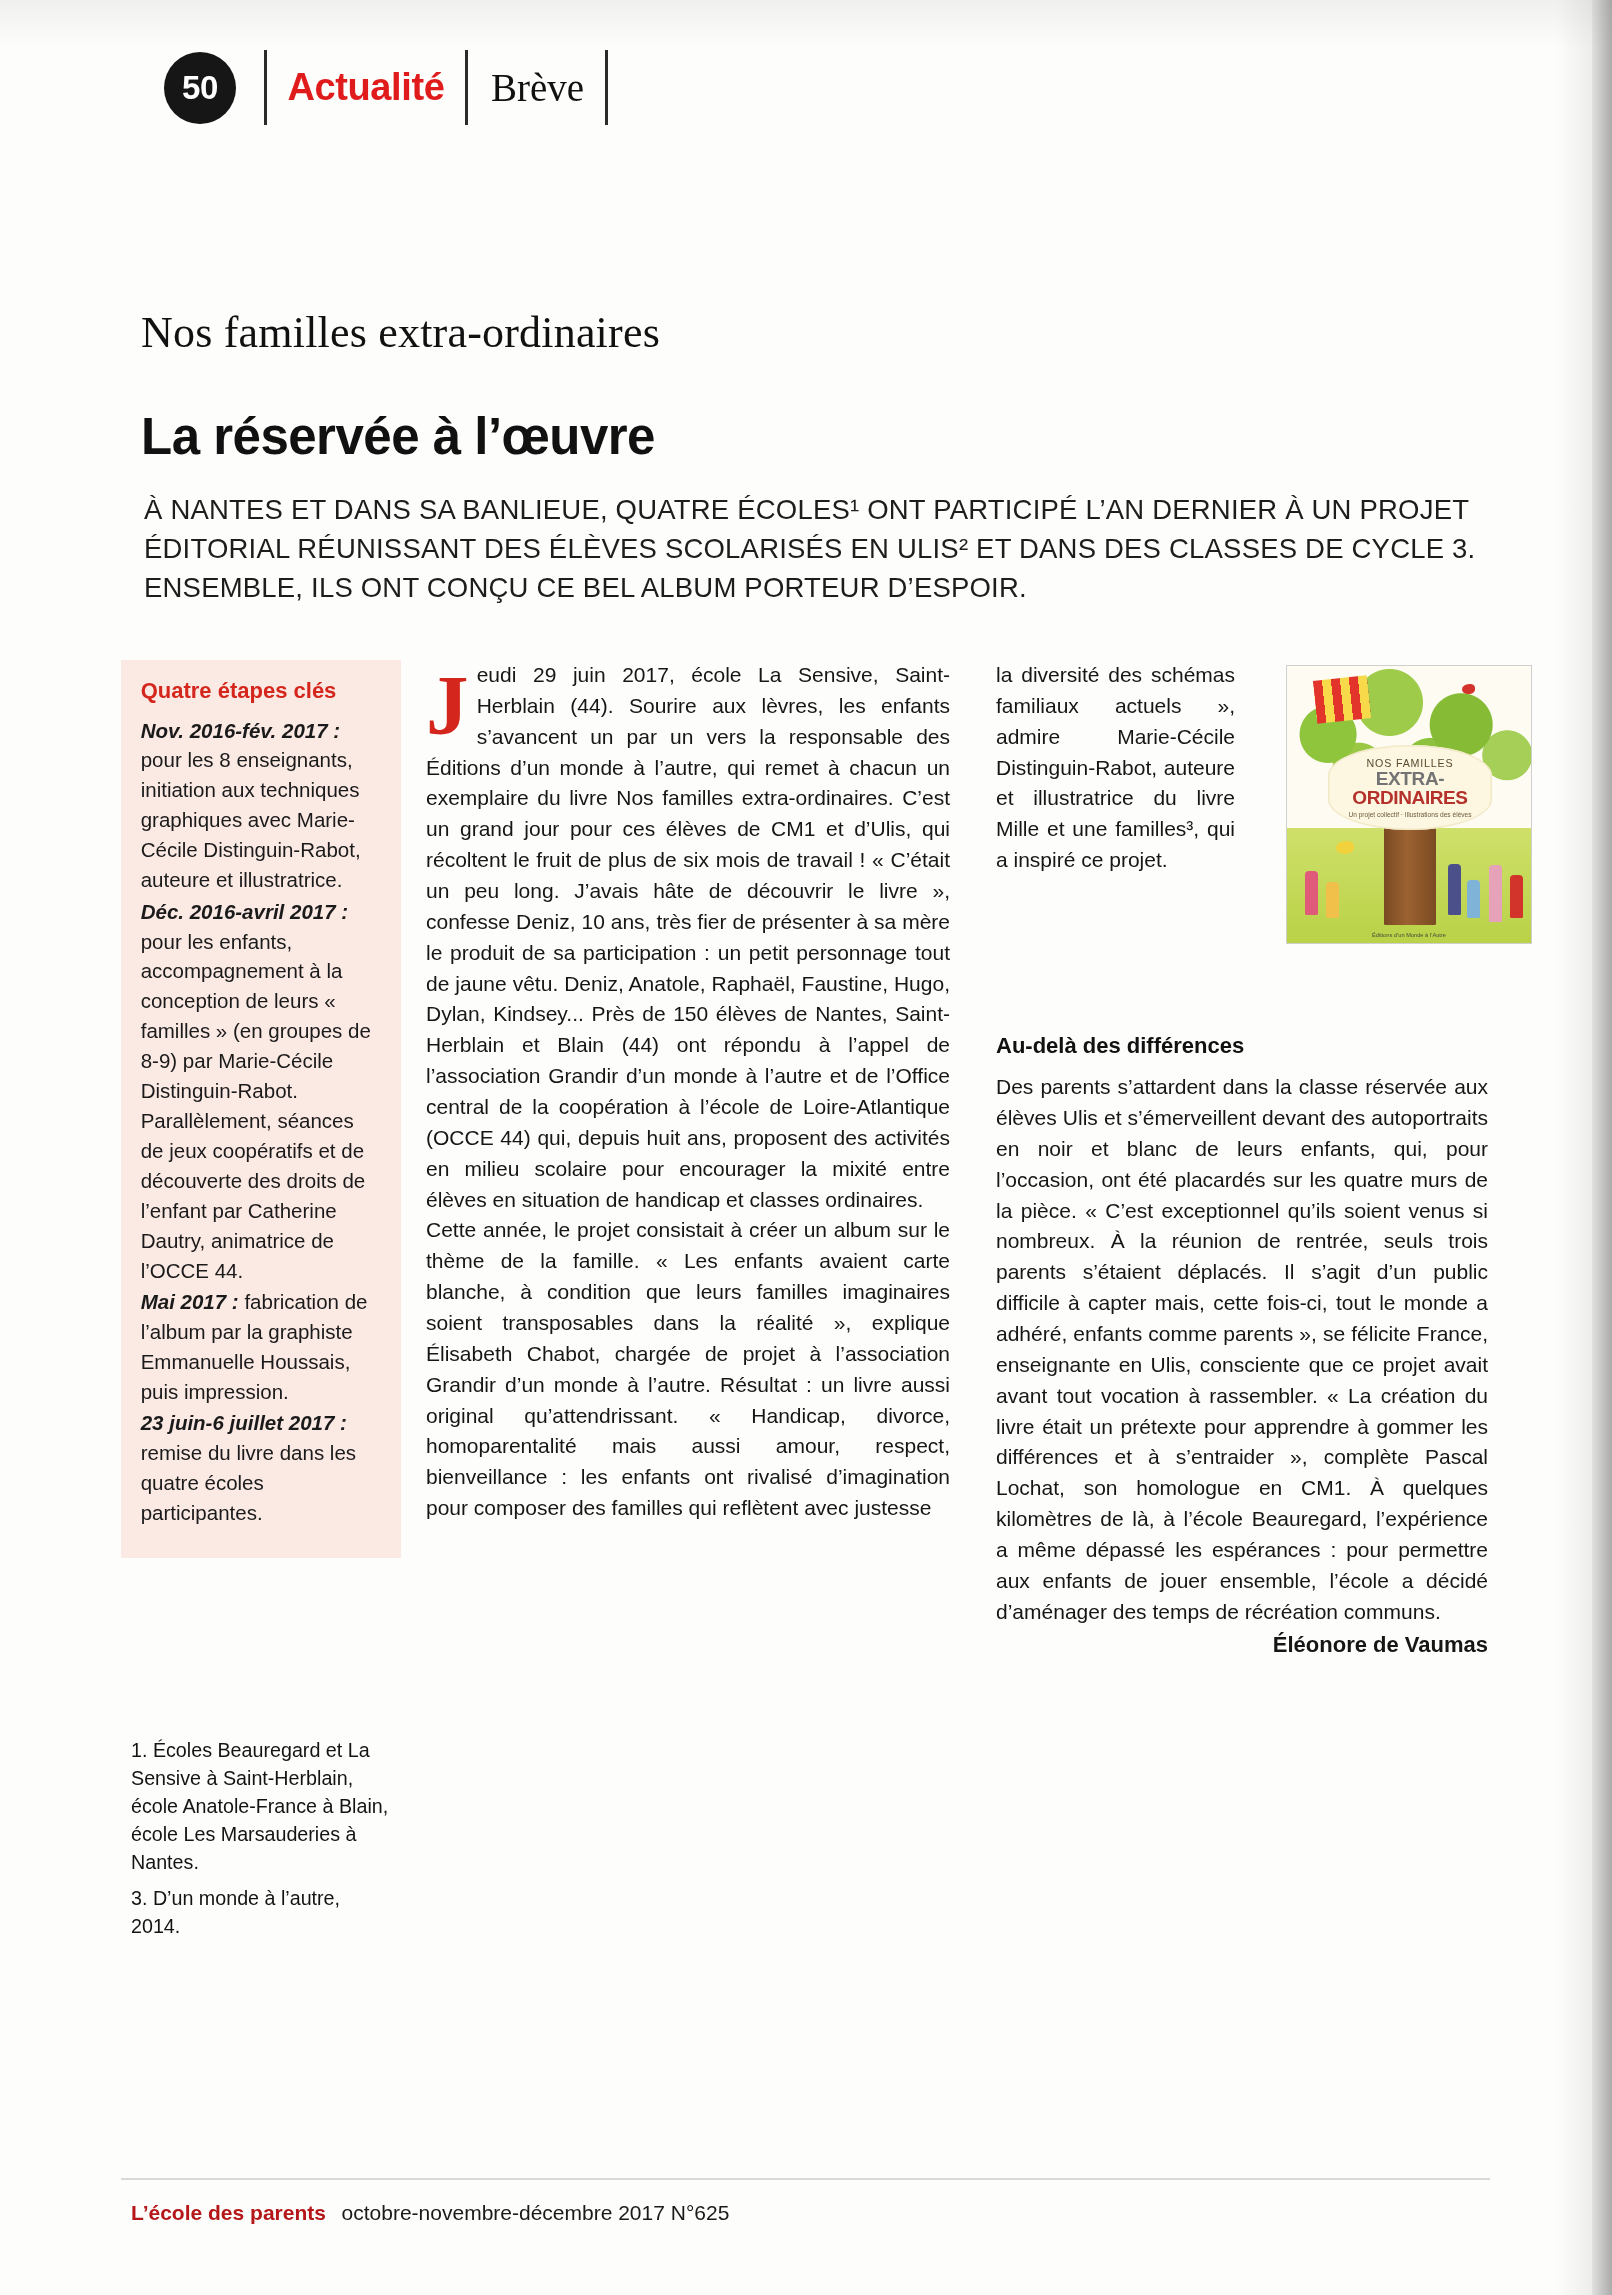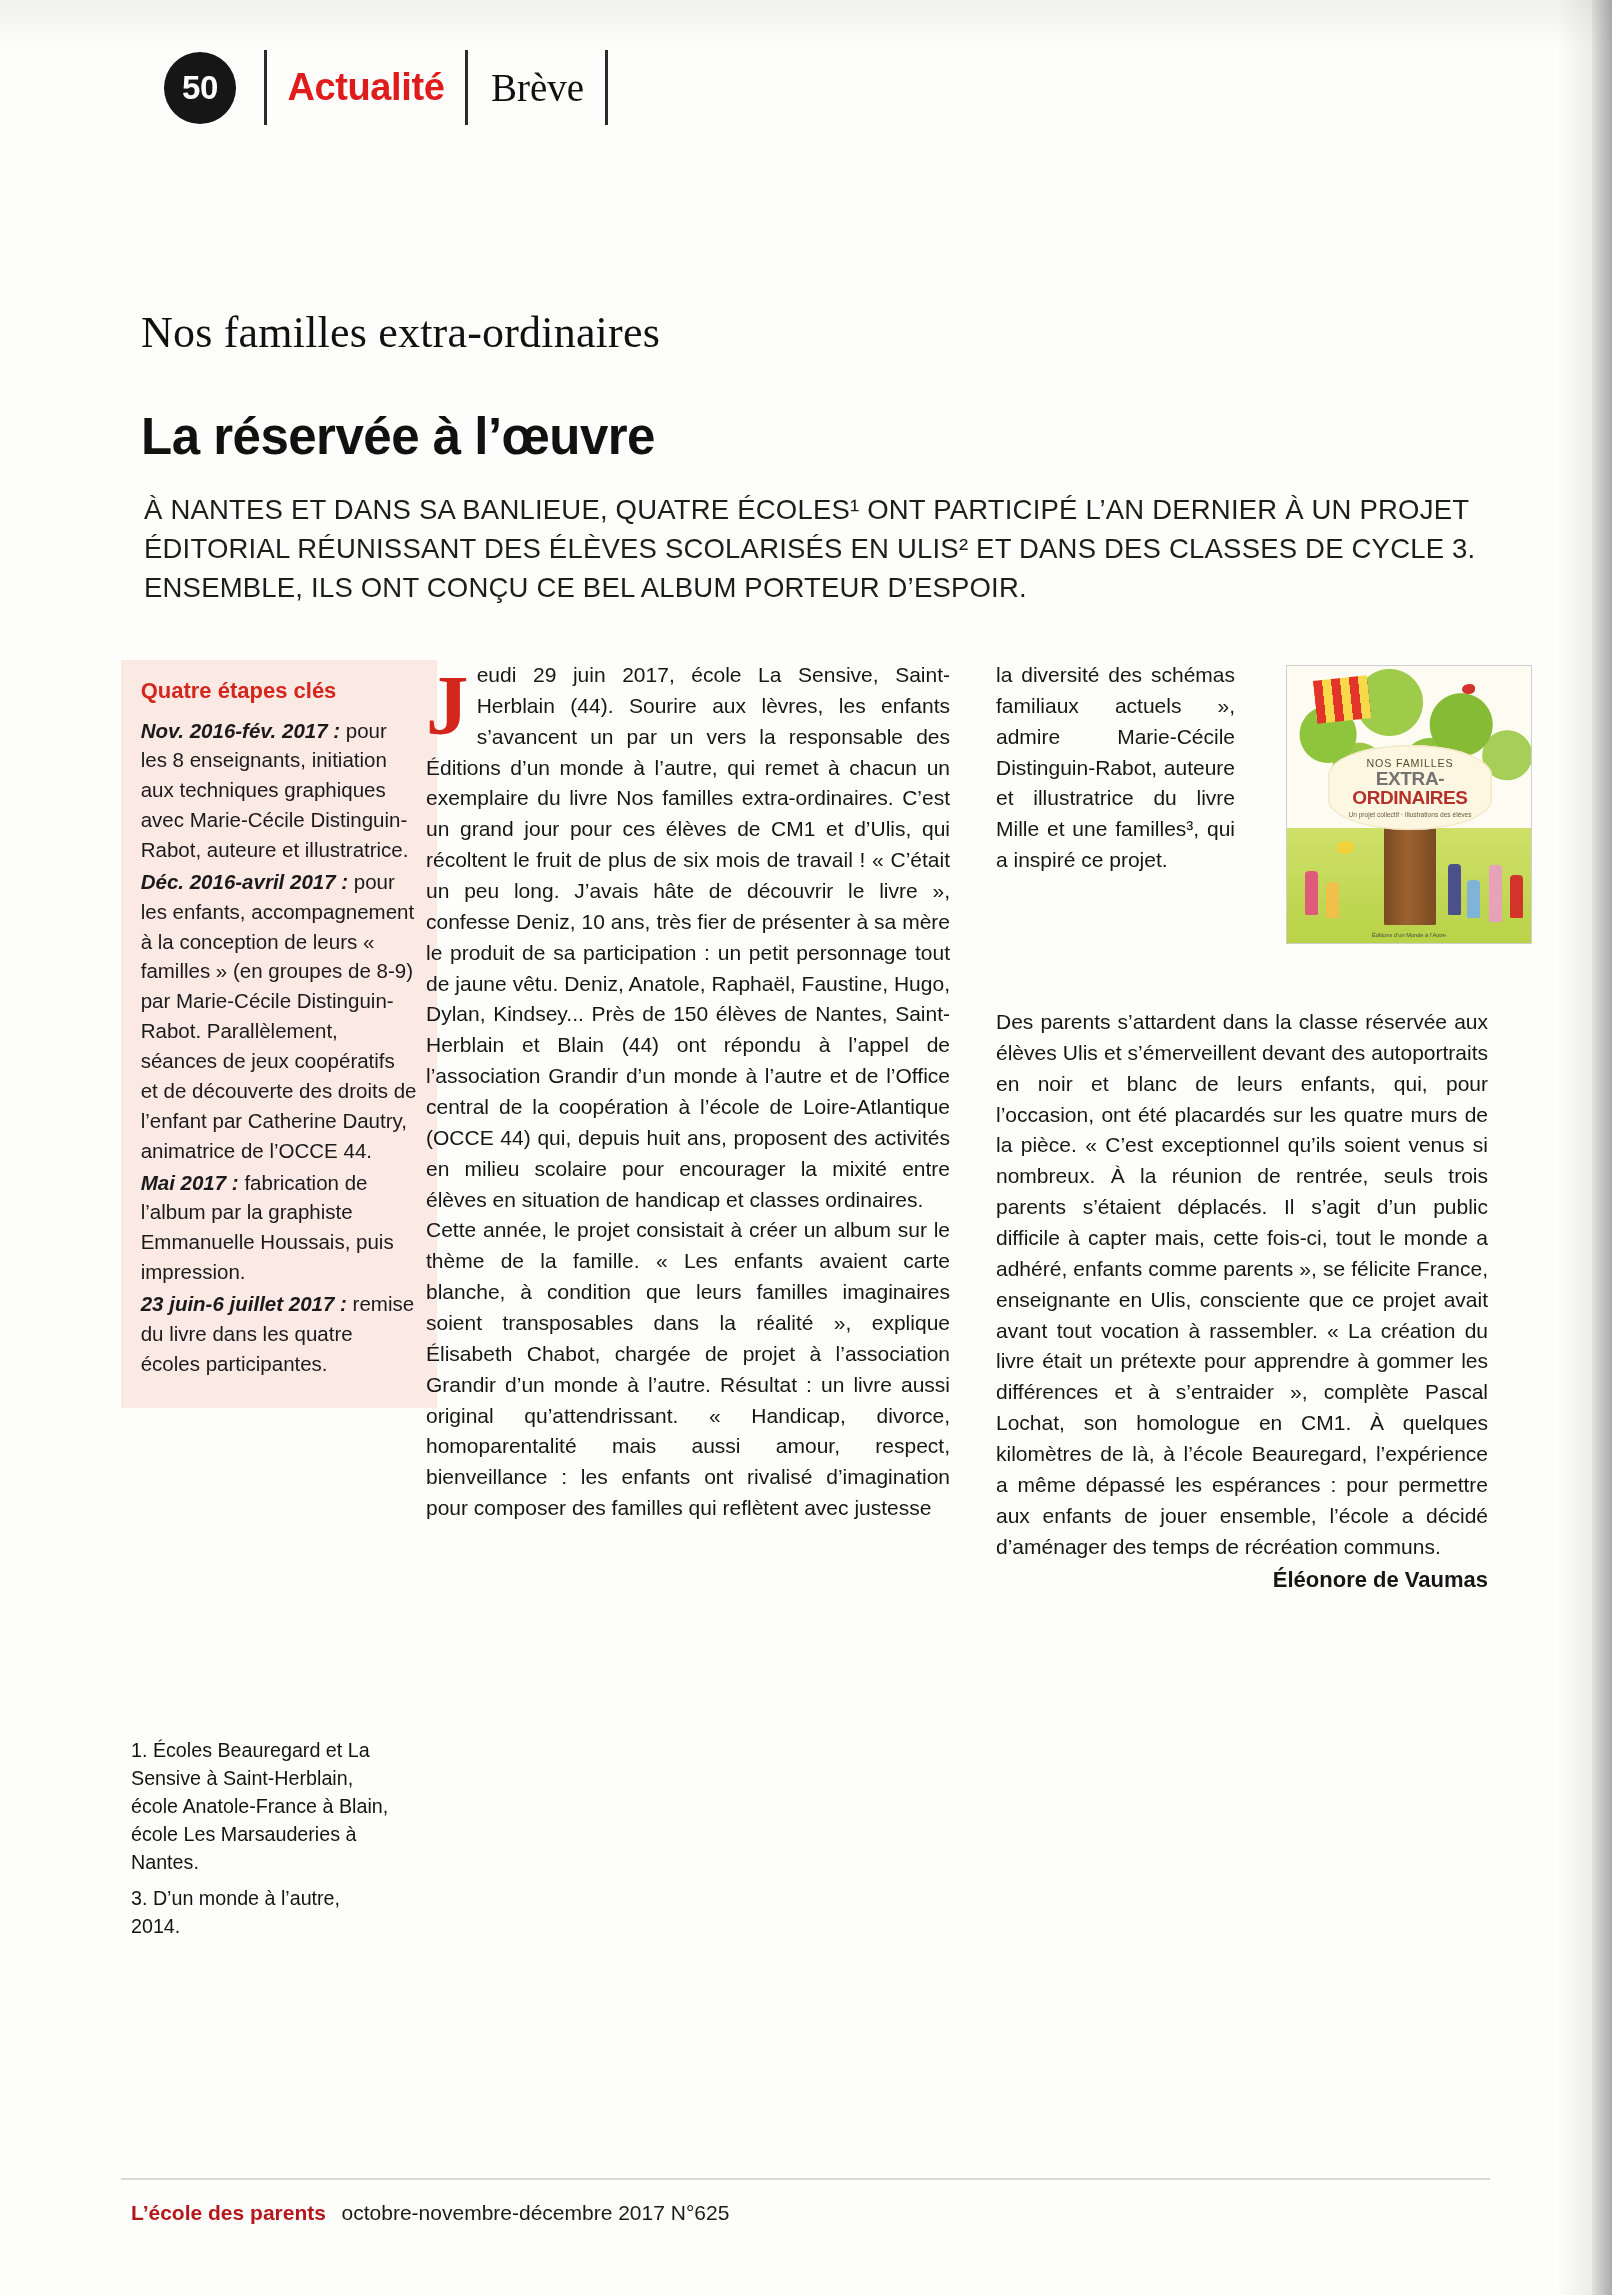--- a/index.html
+++ b/index.html
@@ -104,21 +104,21 @@
     position: absolute;
     font-size: 21px;
     line-height: 1.47;
     text-align: justify;
     color: #161616;
   }
   
   .col-left-box {
     position: absolute;
     left: 121px; top: 660px;
-    width: 316px;
+    width: 280px;
     padding: 18px 19.7px 28px 19.7px;
     background: #fbe9e4;
   }
   .box-title {
     color: #d4261c;
     font-weight: bold;
     font-size: 22px;
     margin: 0 0 11.5px 0;
     font-family: "Liberation Sans", sans-serif;
   }
@@ -288,20 +288,21 @@
   <div class="col col-mid">
     <p>
       <span class="dropcap">J</span><span>eudi 29 juin 2017, école La Sensive, Saint-Herblain (44). Sourire aux lèvres, les enfants s’avancent un par un vers la responsable des Éditions d’un monde à l’autre, qui remet à chacun un exemplaire du livre Nos familles extra-ordinaires. C’est un grand jour pour ces élèves de CM1 et d’Ulis, qui récoltent le fruit de plus de six mois de travail ! « C’était un peu long. J’avais hâte de découvrir le livre », confesse Deniz, 10 ans, très fier de présenter à sa mère le produit de sa participation : un petit personnage tout de jaune vêtu. Deniz, Anatole, Raphaël, Faustine, Hugo, Dylan, Kindsey... Près de 150 élèves de Nantes, Saint-Herblain et Blain (44) ont répondu à l’appel de l’association Grandir d’un monde à l’autre et de l’Office central de la coopération à l’école de Loire-Atlantique (OCCE 44) qui, depuis huit ans, proposent des activités en milieu scolaire pour encourager la mixité entre élèves en situation de handicap et classes ordinaires.</span>
     </p>
     <p style="margin-top:0;">Cette année, le projet consistait à créer un album sur le thème de la famille. « Les enfants avaient carte blanche, à condition que leurs familles imaginaires soient transposables dans la réalité », explique Élisabeth Chabot, chargée de projet à l’association Grandir d’un monde à l’autre. Résultat : un livre aussi original qu’attendrissant. « Handicap, divorce, homoparentalité mais aussi amour, respect, bienveillance : les enfants ont rivalisé d’imagination pour composer des familles qui reflètent avec justesse</p>
   </div>
 
   <div class="col col-right">
     <p class="wrap-top">la diversité des schémas familiaux actuels », admire Marie-Cécile Distinguin-Rabot, auteure et illustratrice du livre Mille et une familles³, qui a inspiré ce projet.</p>
     <div style="height:131px;"></div>
+    <div class="subhead">Au-delà des différences</div>
     <p>Des parents s’attardent dans la classe réservée aux élèves Ulis et s’émerveillent devant des autoportraits en noir et blanc de leurs enfants, qui, pour l’occasion, ont été placardés sur les quatre murs de la pièce. « C’est exceptionnel qu’ils soient venus si nombreux. À la réunion de rentrée, seuls trois parents s’étaient déplacés. Il s’agit d’un public difficile à capter mais, cette fois-ci, tout le monde a adhéré, enfants comme parents », se félicite France, enseignante en Ulis, consciente que ce projet avait avant tout vocation à rassembler. « La création du livre était un prétexte pour apprendre à gommer les différences et à s’entraider », complète Pascal Lochat, son homologue en CM1. À quelques kilomètres de là, à l’école Beauregard, l’expérience a même dépassé les espérances : pour permettre aux enfants de jouer ensemble, l’école a décidé d’aménager des temps de récréation communs.</p>
     <div class="byline">Éléonore de Vaumas</div>
   </div>
 
   <figure class="cover">
     <div class="cover-sky"></div>
     <div class="cover-grass"></div>
     <div class="cover-canopy"></div>
     <div class="cover-flag"></div>
     <div class="cover-trunk"></div>

